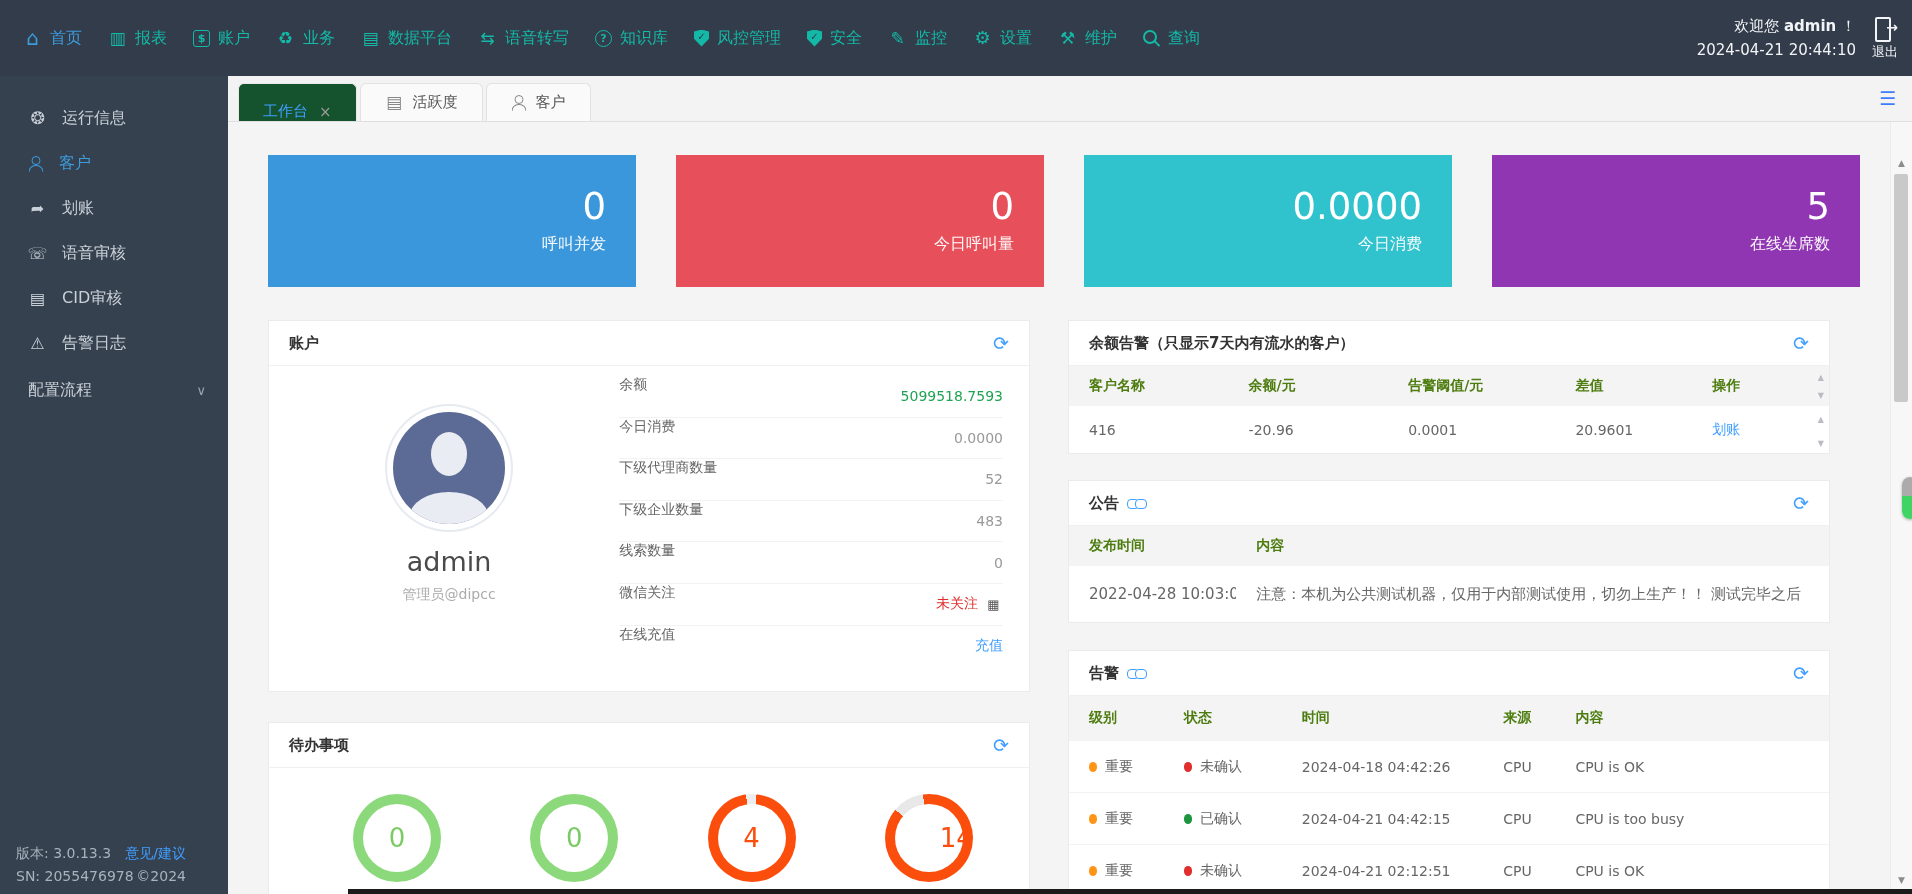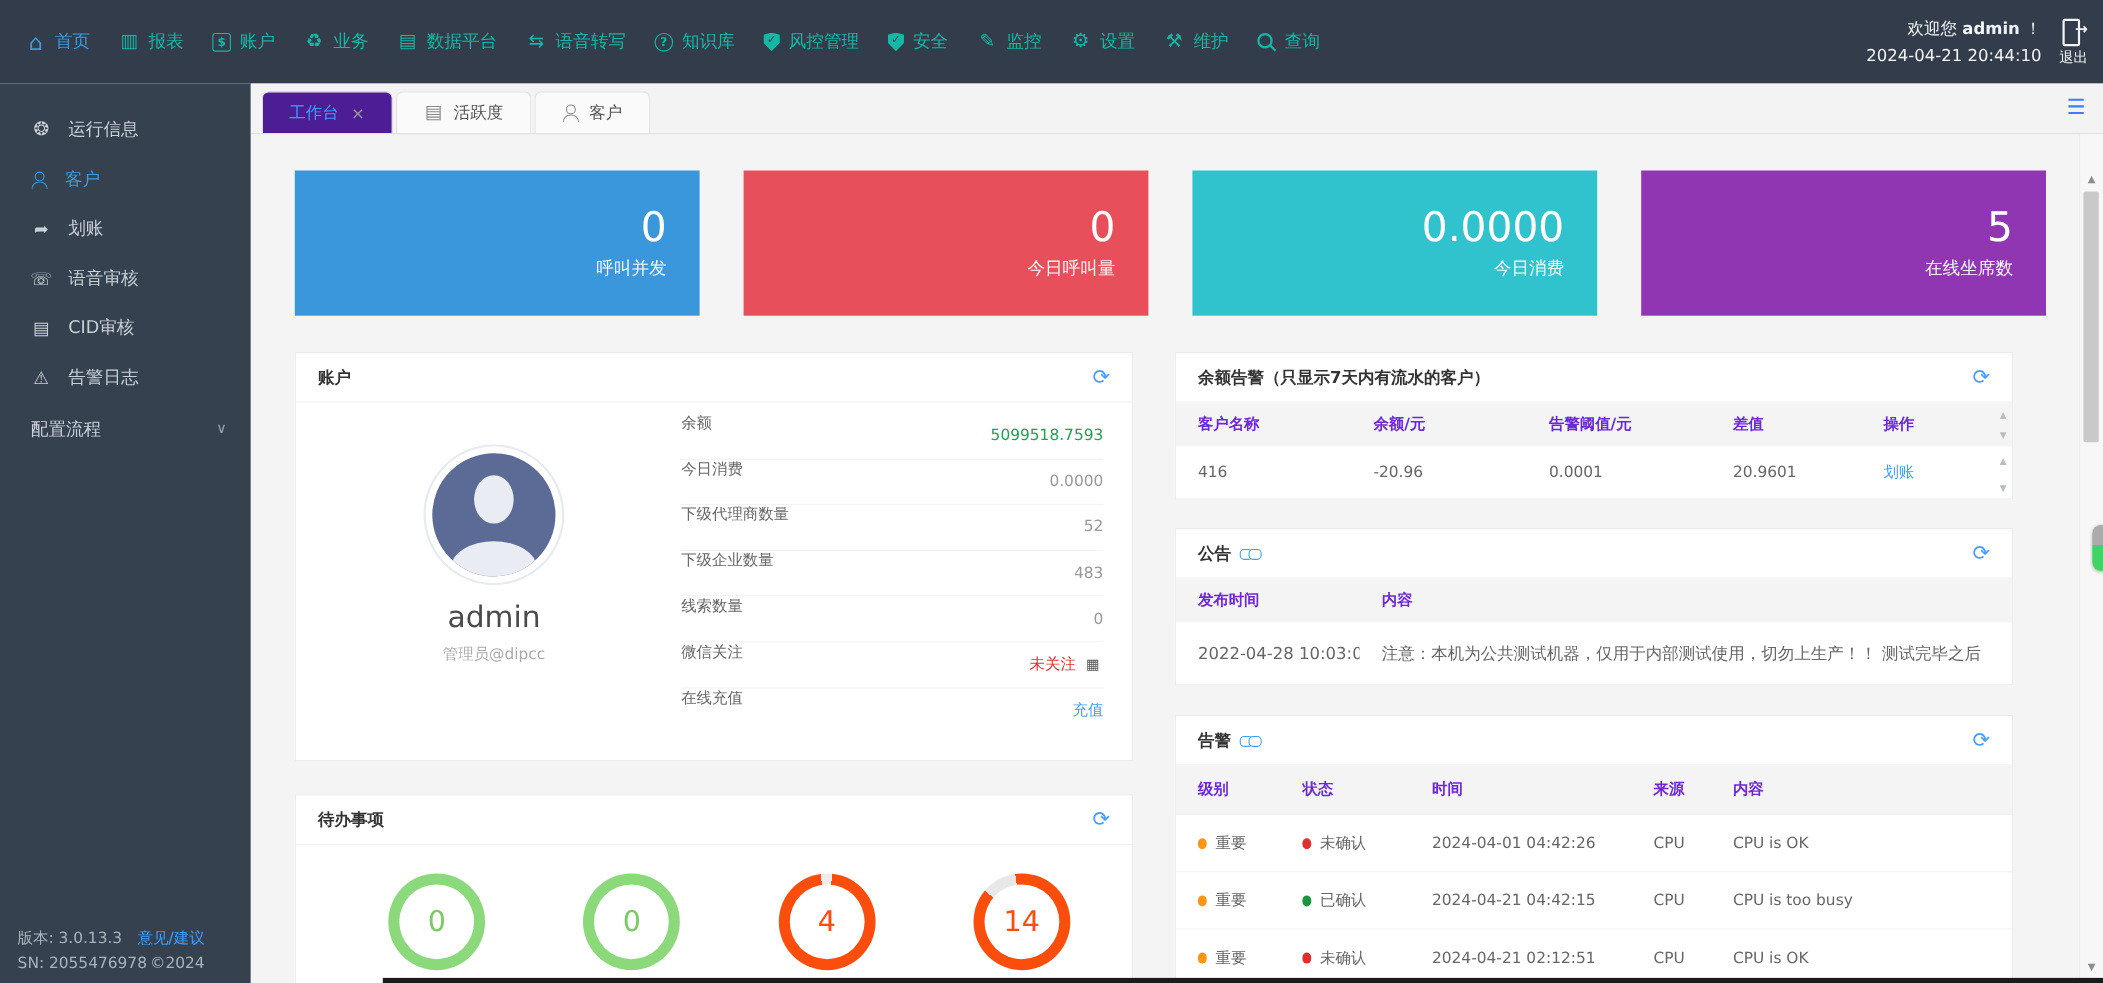--- a/index.html
+++ b/index.html
@@ -71,21 +71,21 @@
   .side-footer .row{display:flex;justify-content:space-between;padding-right:26px;}
   .link-blue{color:#3F9EFF;cursor:pointer;}
 
   
   .main{flex:1;position:relative;background:#F4F4F5;overflow:hidden;}
   .tabbar{height:46px;background:#F3F3F4;border-bottom:1px solid #DFDFDF;display:flex;
     align-items:flex-end;padding-left:10px;position:relative;}
   .tab{height:38px;display:flex;align-items:center;gap:9px;padding:0 24px;font-size:15px;
     background:#FAFAFA;border:1px solid #E2E2E2;border-bottom:none;border-radius:6px 6px 0 0;
     color:#555;margin-right:3px;cursor:pointer;}
-  .tab.active{background:#4c1d95;color:#3F9EFF;border-color:#EAEAEA;}
+  .tab.active{background:#14532d;color:#3F9EFF;border-color:#EAEAEA;align-items:flex-end;}
   .tab-close{color:#999;font-size:15px;margin-left:2px;cursor:pointer;}
   .tab-close::before{content:"×";}
   .tab-icon{color:#888;}
   .tab-list-icon{position:absolute;right:16px;top:11px;color:#3F7BFF;font-size:19px;cursor:pointer;}
   .tab-list-icon::before{content:"☰";}
 
   .content{position:absolute;top:46px;left:0;right:22px;bottom:0;padding:33px 0 0 40px;overflow:hidden;}
   .cards-row{display:flex;gap:40px;width:1592px;}
   .stat-card{flex:1;height:132px;color:#fff;display:flex;flex-direction:column;justify-content:center;
     align-items:flex-end;padding-right:30px;}
@@ -133,27 +133,27 @@
 
   
   .todo-body{display:flex;gap:37px;padding:26px 30px 40px 58px;}
   .donut-item{width:152px;display:flex;flex-direction:column;align-items:center;}
   .donut{width:88px;height:88px;border-radius:50%;display:flex;align-items:center;justify-content:center;position:relative;}
   .donut::before{content:"";position:absolute;inset:10px;background:#fff;border-radius:50%;}
   .donut-value{position:relative;z-index:1;font-size:26px;}
   .d-green{background:#8BD97B;}
   .d-green .donut-value{color:#7ACB63;}
   .d-orange3{background:conic-gradient(#EDEDED 0deg 6deg,#FB4E0D 6deg 352deg,#EDEDED 352deg 360deg);}
-  .d-orange4{background:conic-gradient(#FB4E0D 0deg 310deg,#E8E8E8 310deg 352deg,#FB4E0D 352deg 360deg);}
+  .d-orange4{background:conic-gradient(#FB4E0D 0deg 310deg,#E8E8E8 310deg 352deg,#FB4E0D 352deg 360deg);justify-content:flex-end;}
   .d-orange3 .donut-value,.d-orange4 .donut-value{color:#FB4E0D;}
 
   
   .ftable{width:100%;font-size:14px;}
   .frow{display:flex;align-items:center;}
-  .fhead{background:#F4F4F5;color:#6d28d9;font-weight:bold;height:40px;}
+  .fhead{background:#F4F4F5;color:#4d7c0f;font-weight:bold;height:40px;}
   .fbody{color:#666;background:#fff;}
   .fcell{padding-left:20px;white-space:nowrap;overflow:hidden;}
 
   .bal-c1{width:21%;} .bal-c2{width:21%;} .bal-c3{width:22%;} .bal-c4{width:18%;} .bal-c5{width:18%;}
   .bal-row{height:47px;}
   .mini-scroll{position:absolute;right:5px;font-size:8px;color:#B9BCC0;line-height:10px;text-align:center;cursor:pointer;}
   .ms-up::before{content:"▲";} .ms-down::before{content:"▼";}
 
   .not-c1{width:22%;} .not-c2{width:78%;}
   .not-row{height:56px;font-size:15px;}
@@ -475,21 +475,21 @@
               <div class="frow fhead al-head">
                 <span class="fcell al-c1">级别</span>
                 <span class="fcell al-c2">状态</span>
                 <span class="fcell al-c3">时间</span>
                 <span class="fcell al-c4">来源</span>
                 <span class="fcell al-c5">内容</span>
               </div>
               <div class="frow fbody al-row">
                 <span class="fcell al-c1"><span class="dot dot-orange"></span><span>重要</span></span>
                 <span class="fcell al-c2"><span class="dot dot-red"></span><span>未确认</span></span>
-                <span class="fcell al-c3">2024-04-01 04:42:26</span>
+                <span class="fcell al-c3">2024-04-18 04:42:26</span>
                 <span class="fcell al-c4">CPU</span>
                 <span class="fcell al-c5">CPU is OK</span>
               </div>
               <div class="frow fbody al-row">
                 <span class="fcell al-c1"><span class="dot dot-orange"></span><span>重要</span></span>
                 <span class="fcell al-c2"><span class="dot dot-green"></span><span>已确认</span></span>
                 <span class="fcell al-c3">2024-04-21 04:42:15</span>
                 <span class="fcell al-c4">CPU</span>
                 <span class="fcell al-c5">CPU is too busy</span>
               </div>

